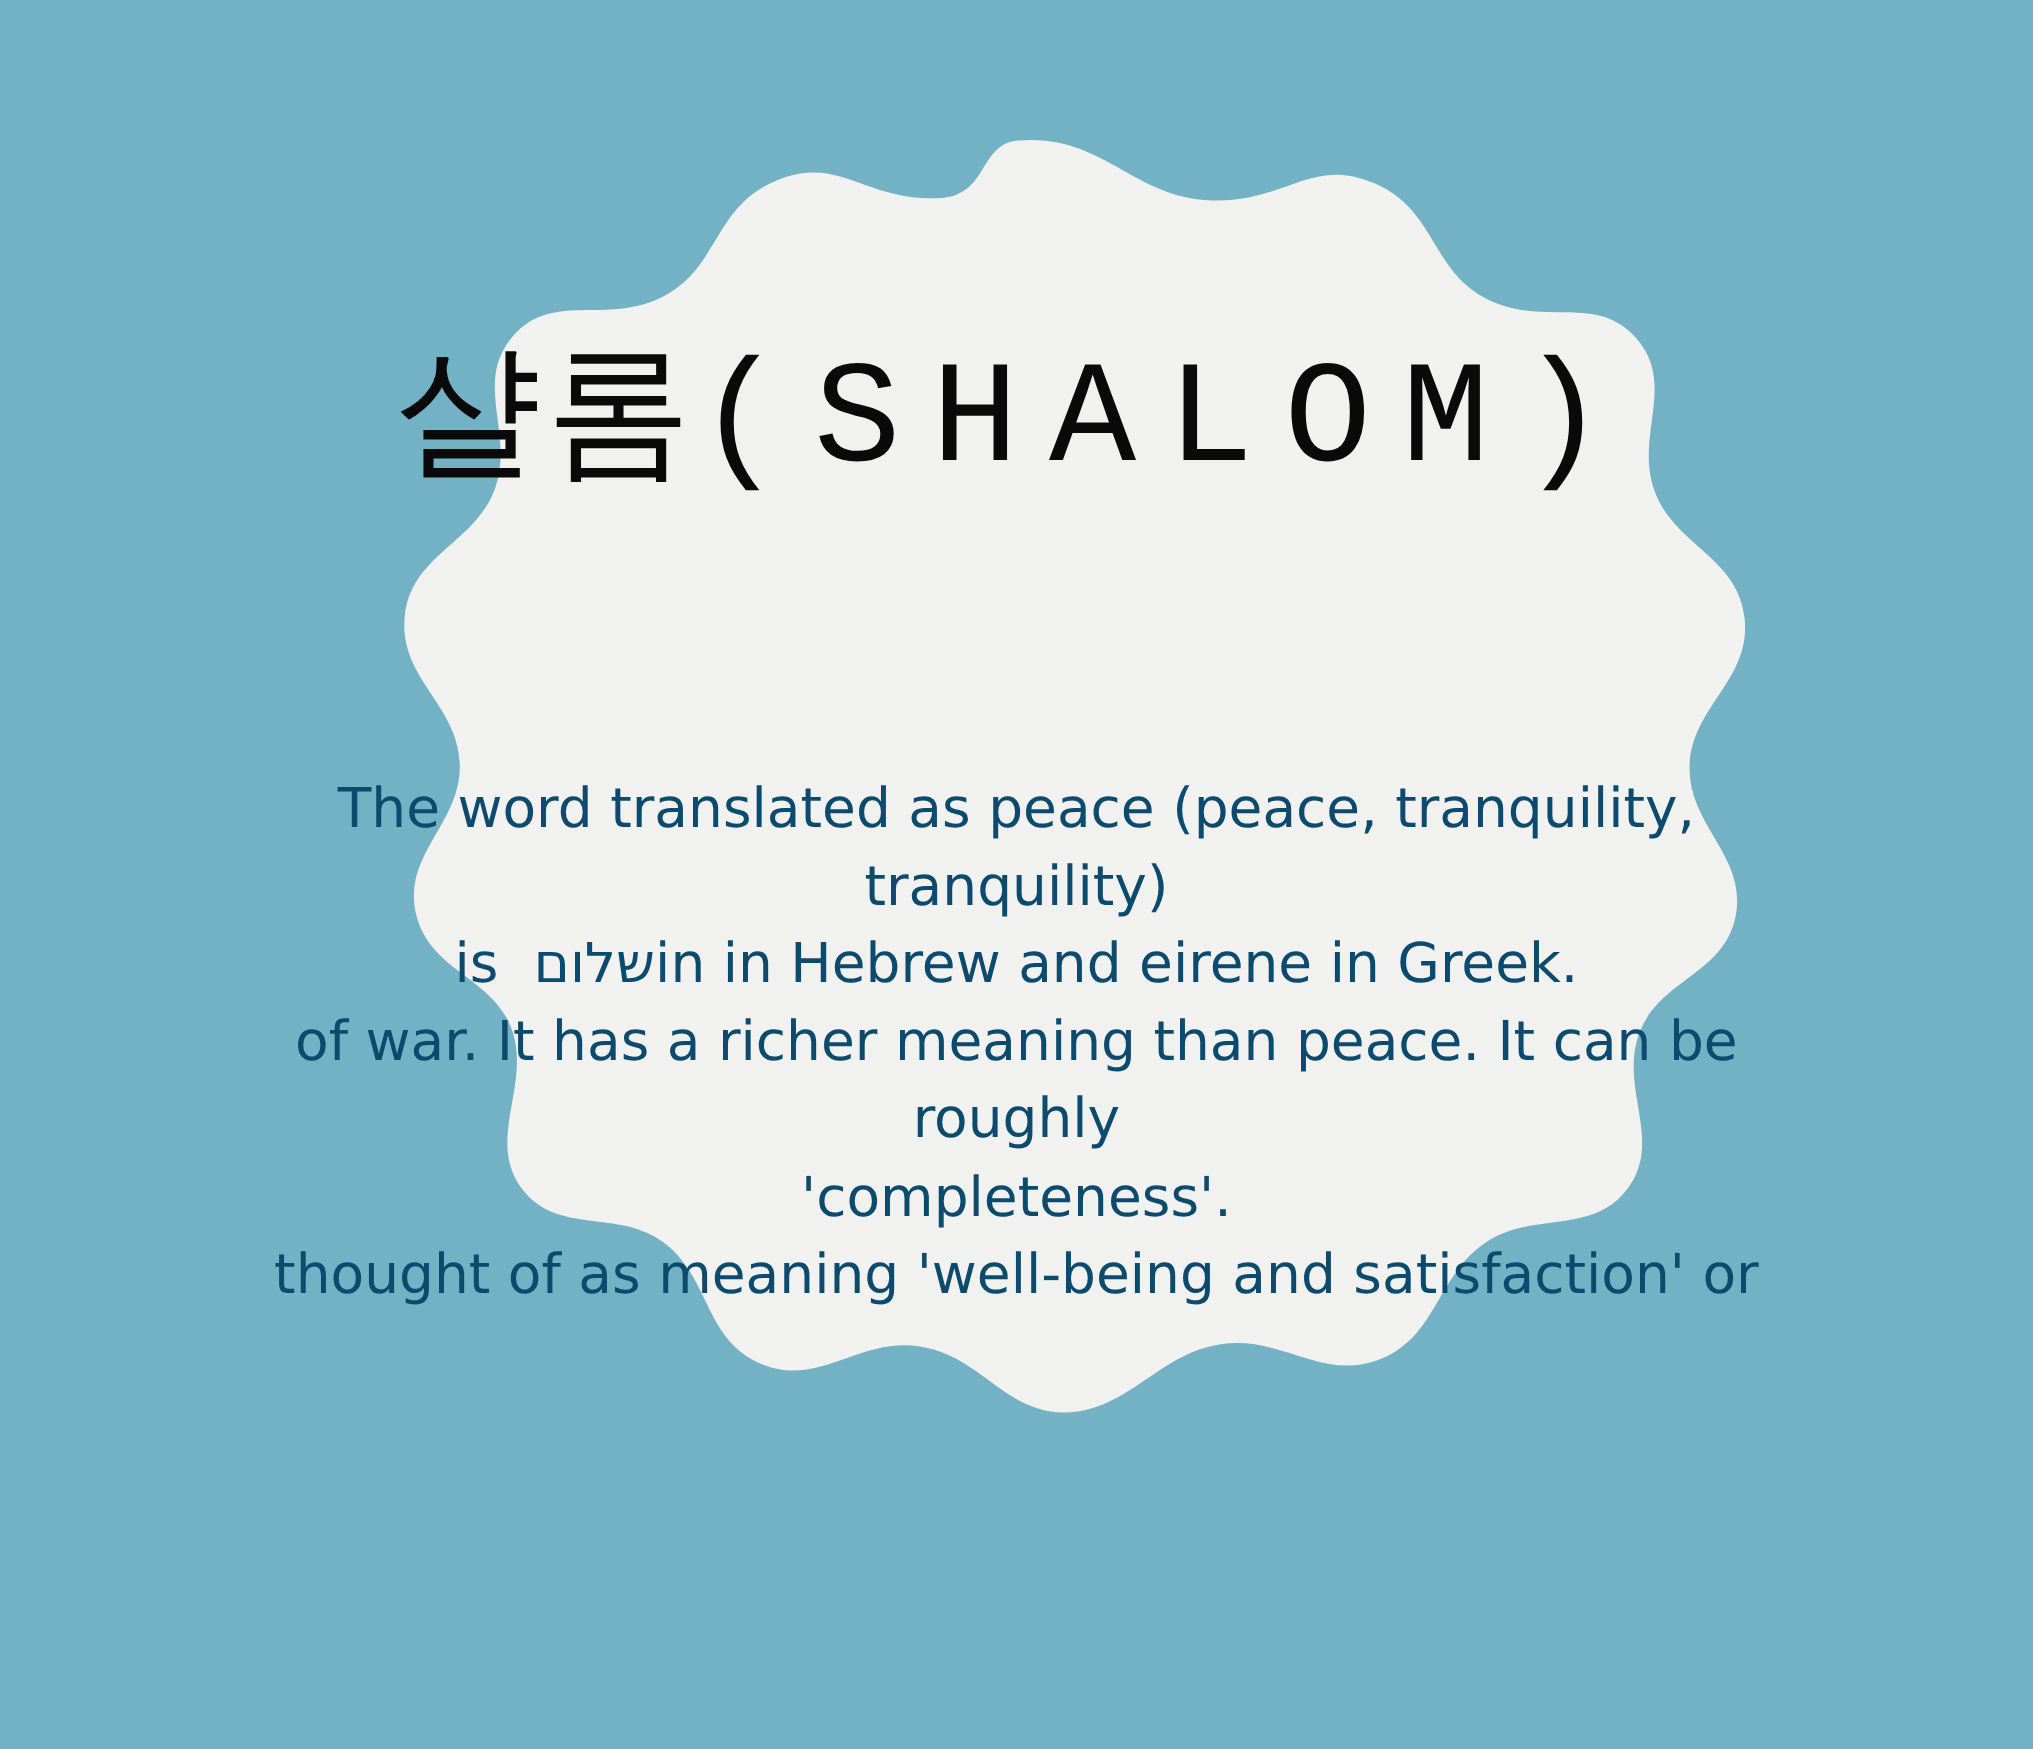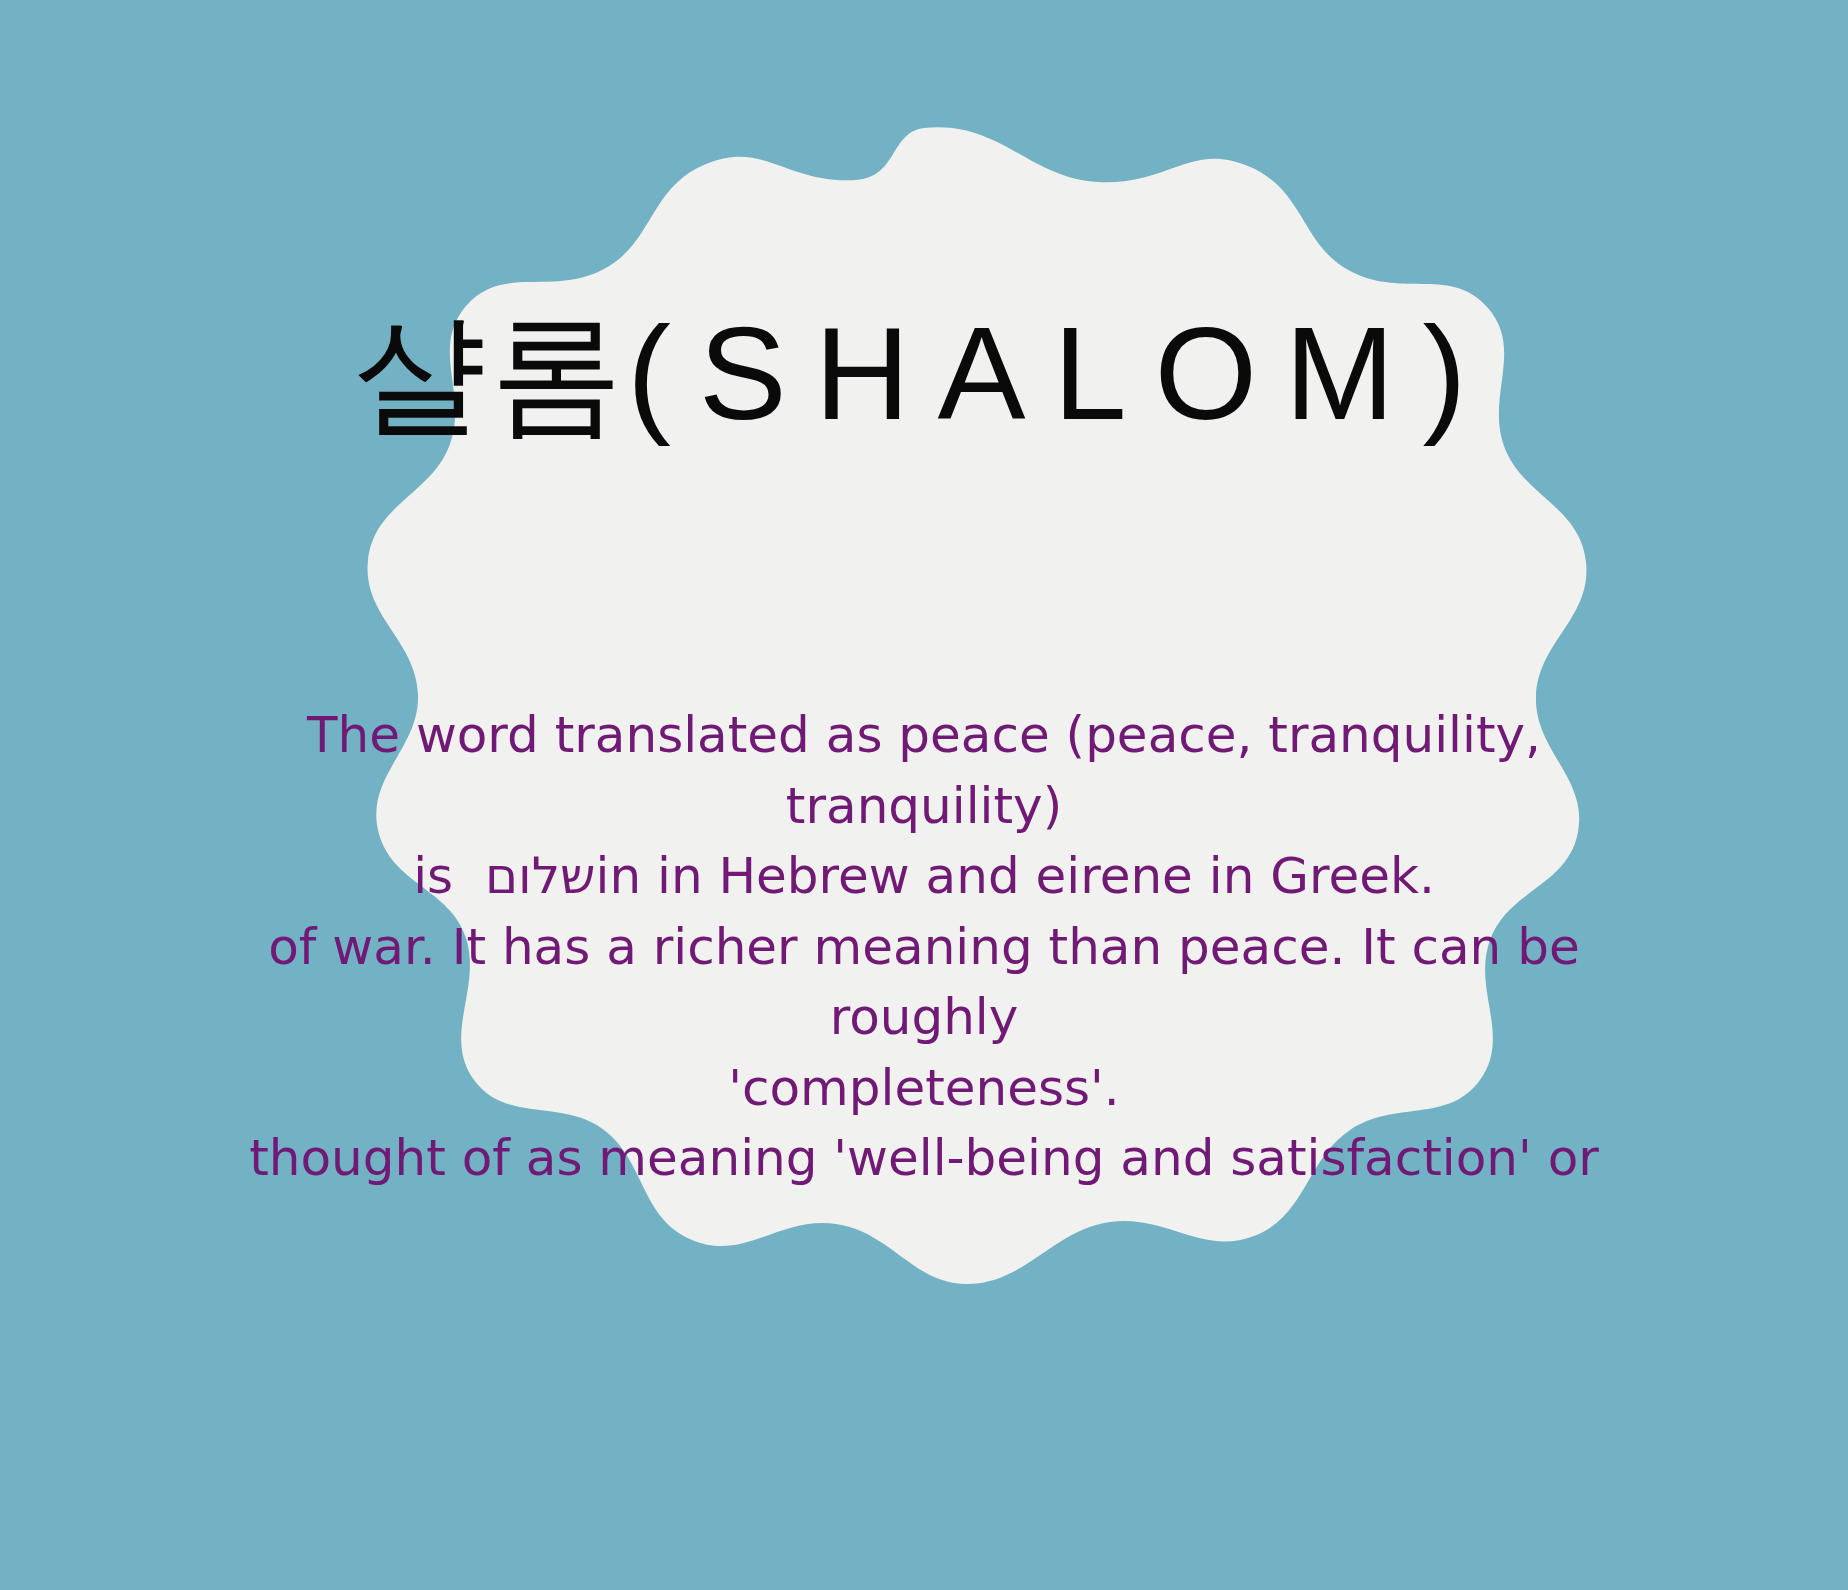--- a/index.html
+++ b/index.html
@@ -58,32 +58,32 @@
     font-size: 132px;
     font-weight: 400;
     line-height: 1.04;
     white-space: nowrap;
   }
   .title .kor {
     letter-spacing: 0.035em;
   }
   .title .lat {
     letter-spacing: 0.21em;
-    font-family: Liberation Sans, sans-serif;
+    font-family: Liberation Mono, monospace;
     font-weight: 300;
   }
 
   .body-text {
     position: absolute;
     left: 50%;
     transform: translateX(-50%);
     top: 700px;
     width: 1400px;
     text-align: center;
-    color: #701a75;
+    color: #0c4a6e;
     font-family: "DejaVu Sans", "Liberation Sans", sans-serif;
     font-size: 50px;
     font-weight: 400;
     line-height: 1.41;
   }
   .body-text .line {
     display: block;
     white-space: pre-wrap;
   }
   .heb {

